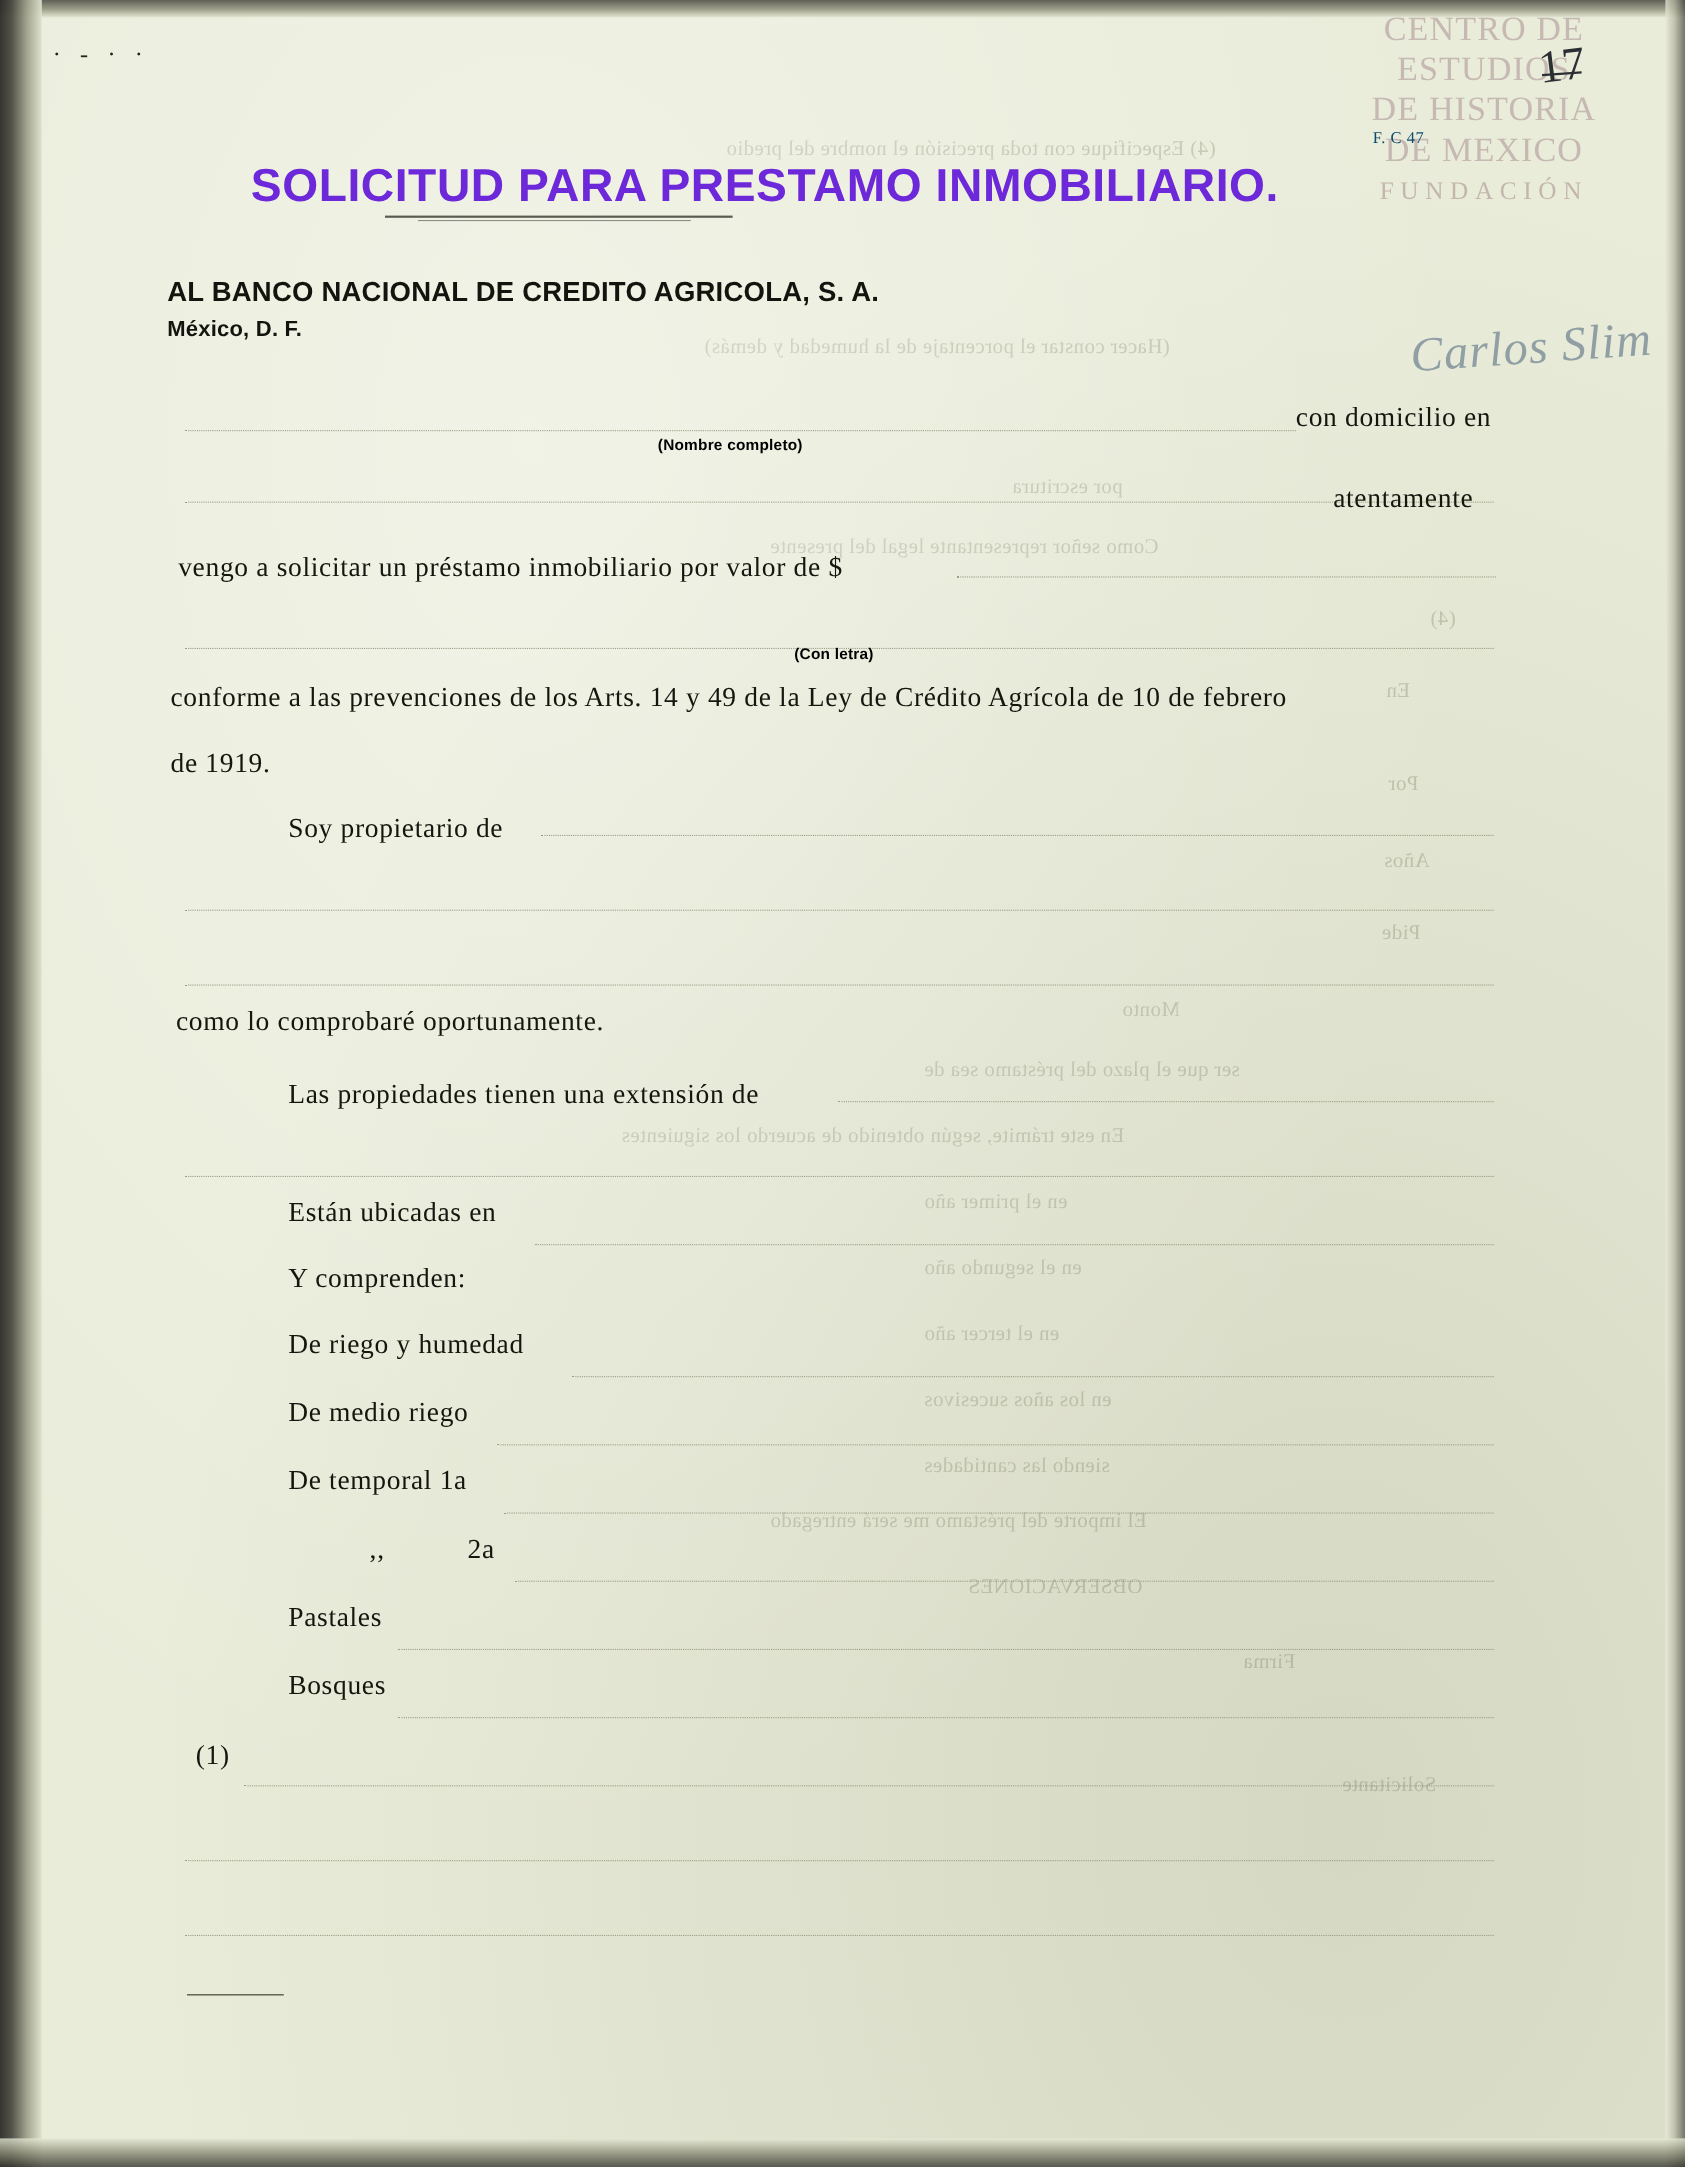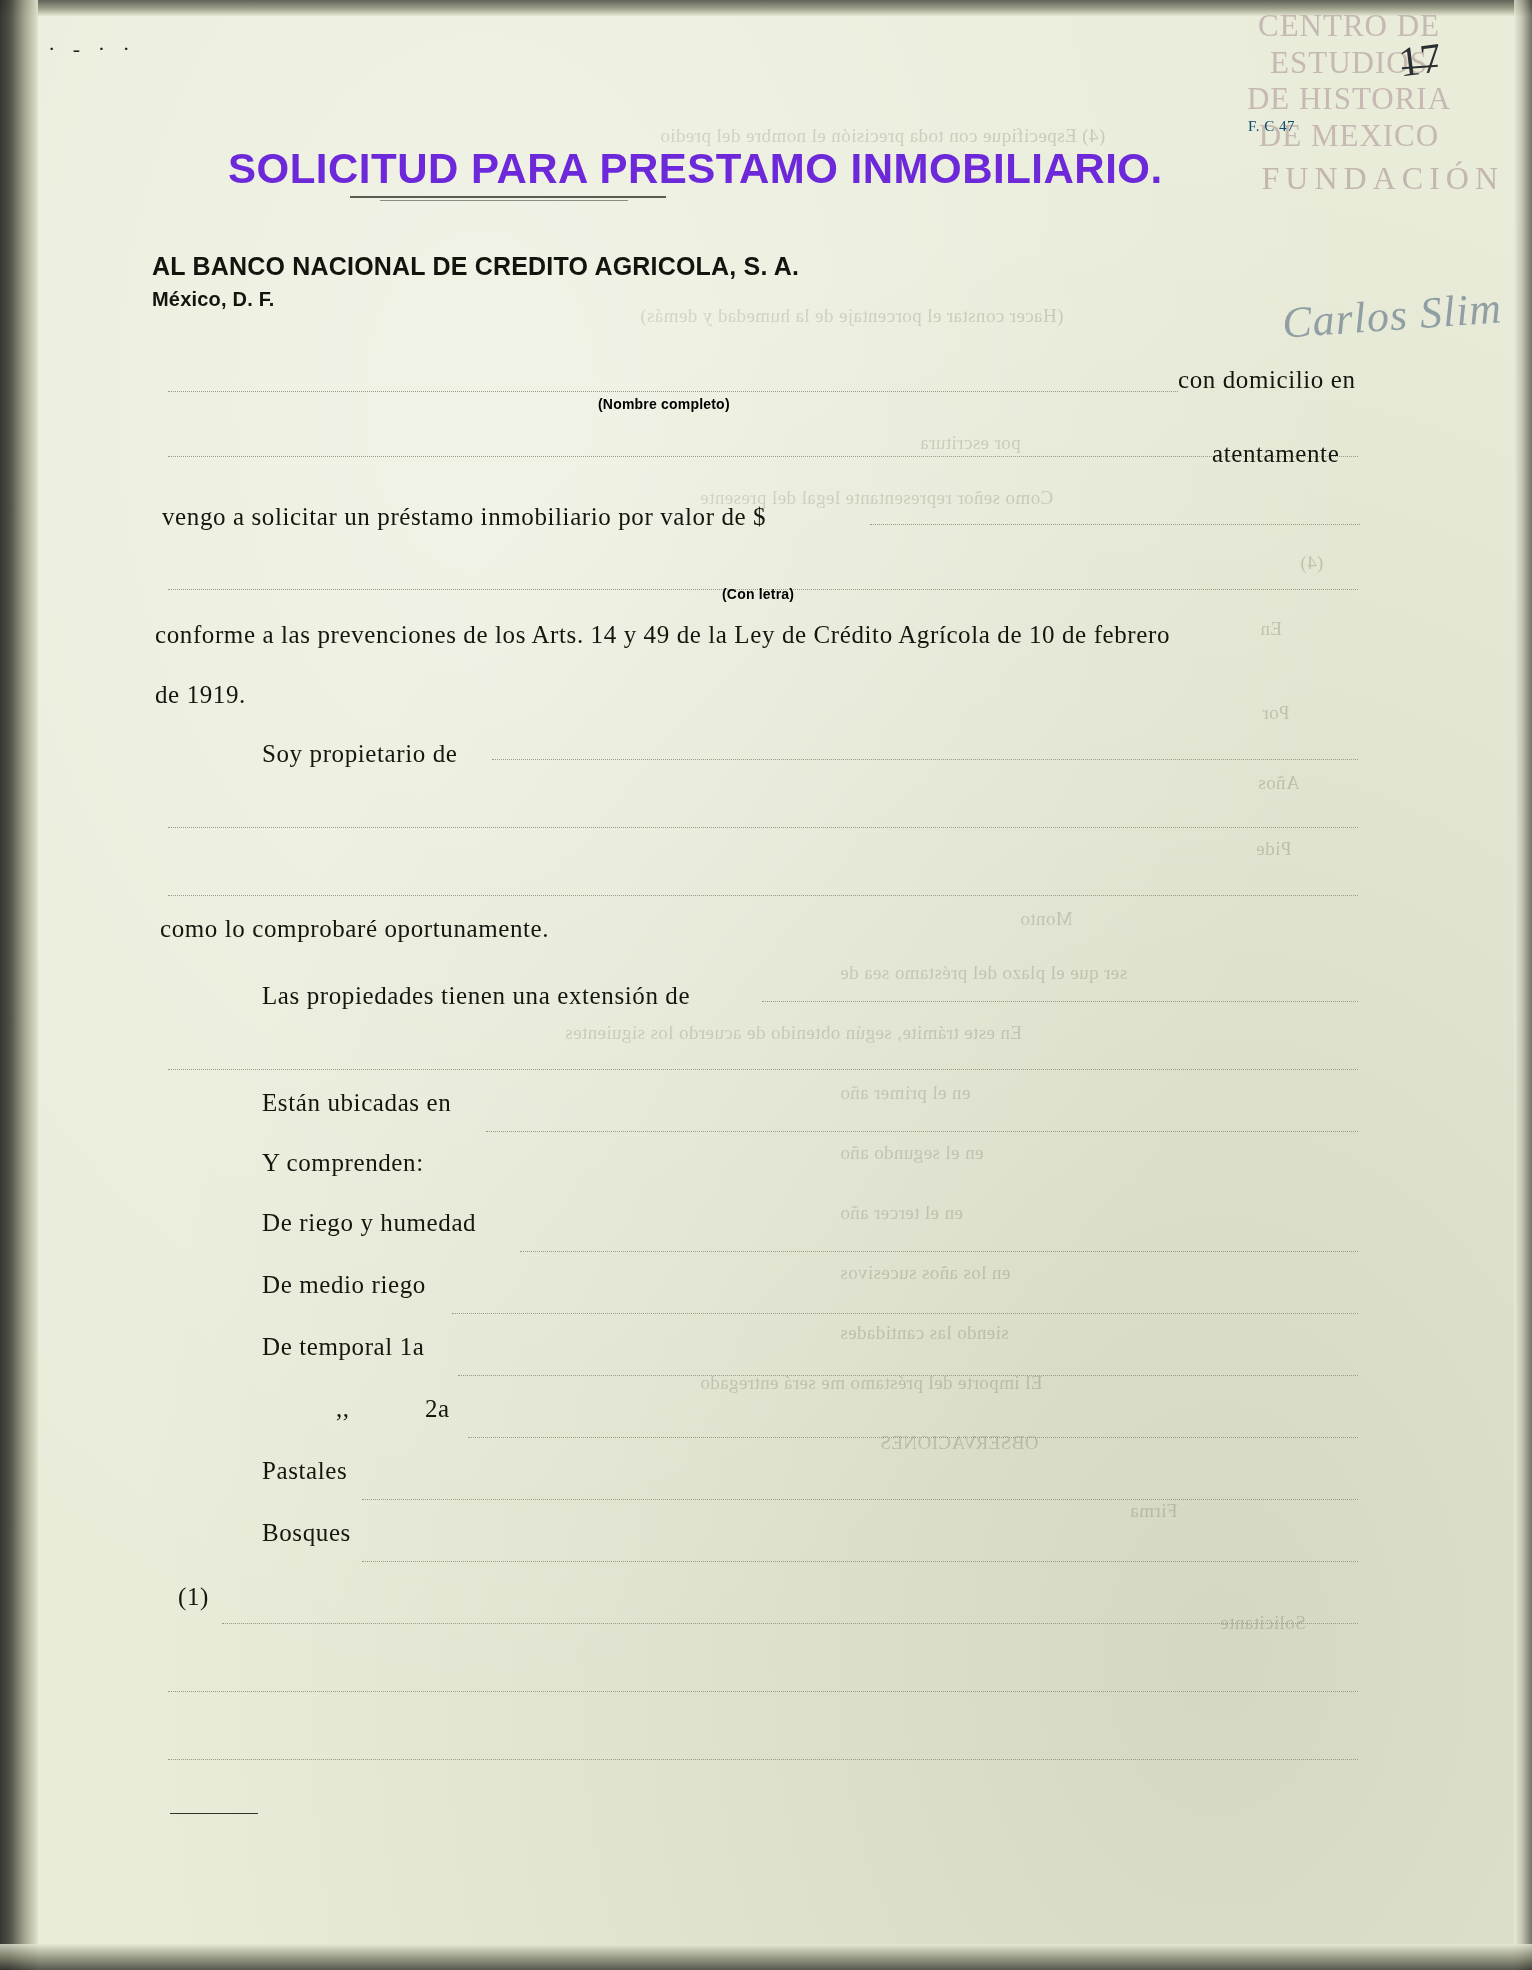--- a/index.html
+++ b/index.html
@@ -75,25 +75,24 @@
     width: 310px;
     text-align: center;
     color: #c6b8b2;
     line-height: 1.18;
     letter-spacing: 1px;
     font-size: 31px;
     font-family: "Liberation Serif", serif;
   }
   .stamp .line { display: block; white-space: nowrap; }
   .stamp .fundacion {
-    font-size: 32px;
+    font-size: 23px;
     letter-spacing: 6px;
     margin-top: 6px;
     color: #c3b6ae;
-    text-align: right;
   }
   .stamp-sign {
     position: absolute;
     right: 30px;
     top: 290px;
     font-family: "Liberation Serif", serif;
     font-style: italic;
     font-size: 44px;
     color: #7e8f9a;
     opacity: 0.82;

